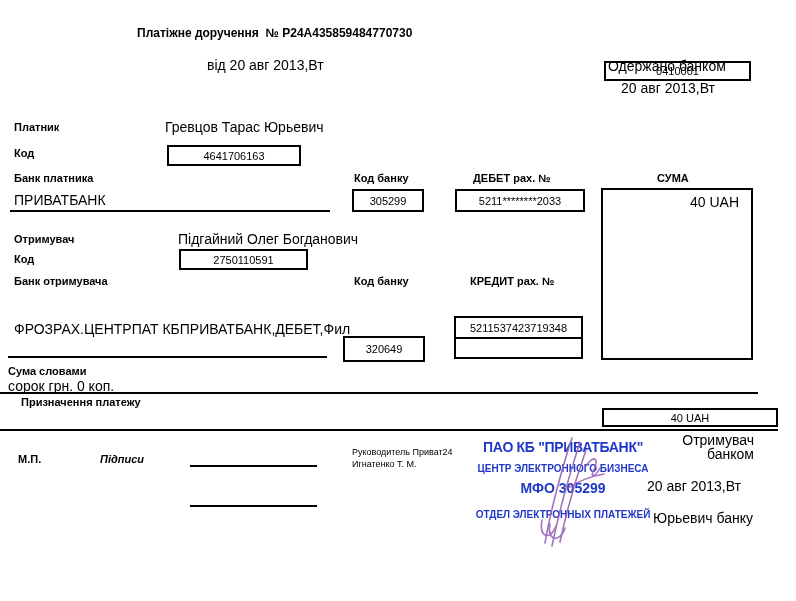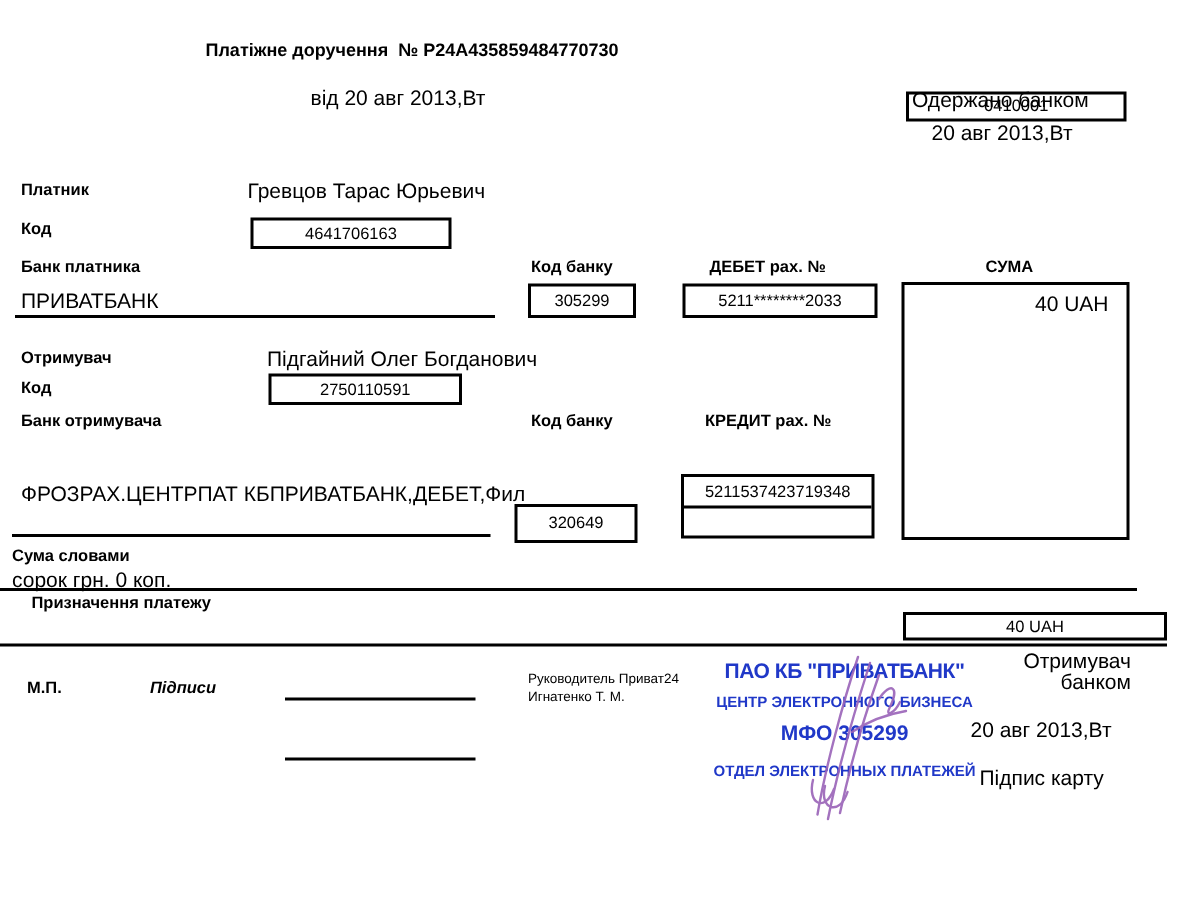--- a/index.html
+++ b/index.html
@@ -94,15 +94,15 @@
       <path d="M 22 92 C 18 108, 30 114, 36 98"></path>
       <path d="M 30 96 C 26 112, 40 116, 45 100"></path>
       <path d="M 66 38 C 74 26, 80 30, 73 44 C 70 50, 76 48, 80 40"></path>
       <path d="M 48 60 C 60 52, 72 48, 84 46"></path>
     </g>
   </svg>
 
   <div class="abs txt right" style="left:650px;top:434px;width:104px;">Отримувач</div>
   <div class="abs txt right" style="left:650px;top:448px;width:104px;">банком</div>
   <div class="abs txt" style="left:647px;top:480px;">20 авг 2013,Вт</div>
-  <div class="abs txt" style="left:653px;top:512px;">Підпис карту</div>
+  <div class="abs txt" style="left:653px;top:512px;">Юрьевич банку</div>
 
 </div>
 
 </body></html>

